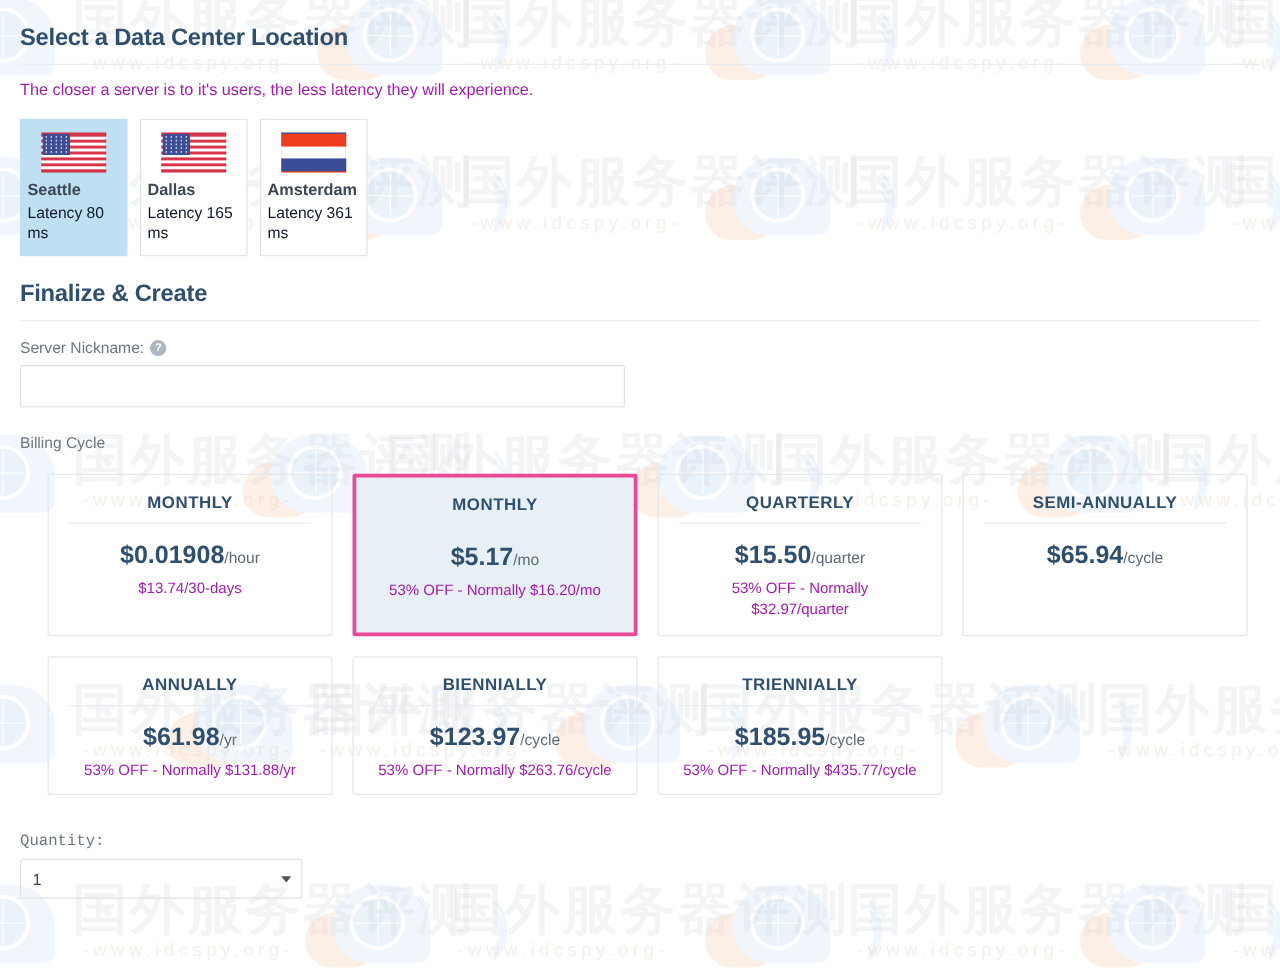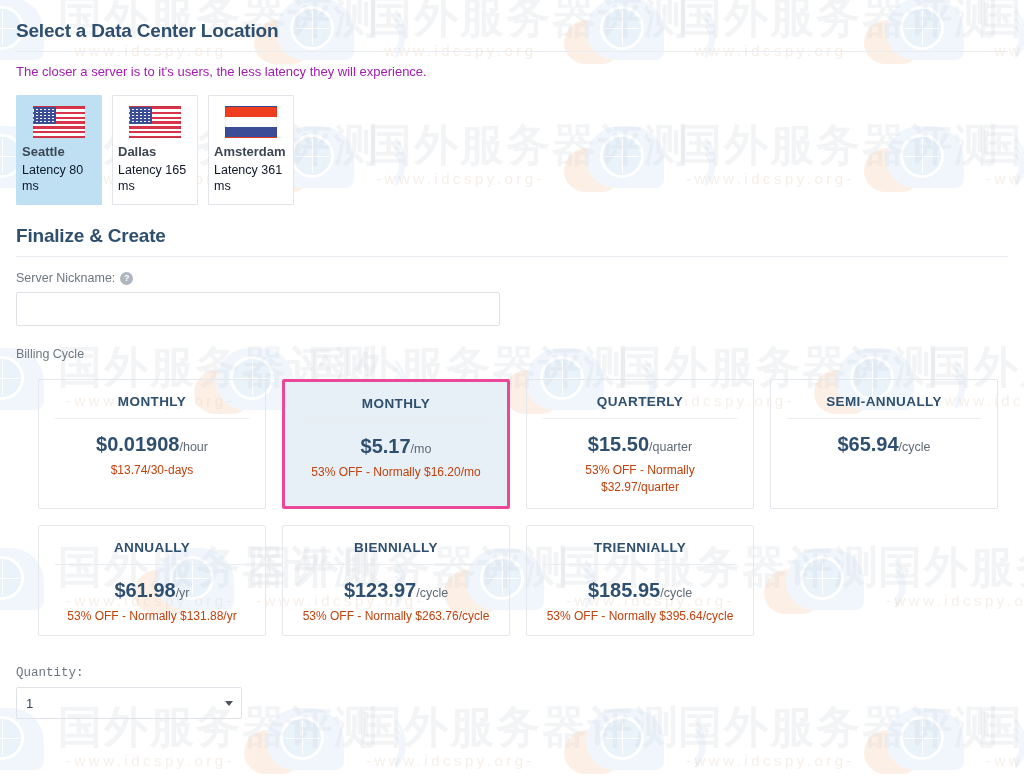--- a/index.html
+++ b/index.html
@@ -287,21 +287,21 @@
     font-size: 20px;
     font-weight: bold;
   }
   .bill-price .unit {
     font-size: 12.5px;
     font-weight: normal;
     color: #5d6b78;
   }
   .bill-note {
     font-size: 12px;
-    color: #c2410c;
+    color: #a21caf;
     margin-top: 7px;
     line-height: 1.45;
     padding: 0 8px;
   }
 
   
   .qty-label {
     font-size: 12.5px;
     color: #6d7782;
     padding: 30px 0 7px 0;
@@ -667,21 +667,21 @@
         <div class="bill-card short">
           <div class="bill-title">BIENNIALLY</div>
           <div class="bill-divider"></div>
           <div class="bill-price"><span class="amount">$123.97</span><span class="unit">/cycle</span></div>
           <div class="bill-note">53% OFF - Normally $263.76/cycle</div>
         </div>
         <div class="bill-card short">
           <div class="bill-title">TRIENNIALLY</div>
           <div class="bill-divider"></div>
           <div class="bill-price"><span class="amount">$185.95</span><span class="unit">/cycle</span></div>
-          <div class="bill-note">53% OFF - Normally $395.64/cycle</div>
+          <div class="bill-note">53% OFF - Normally $435.77/cycle</div>
         </div>
       </div>
 
     <div class="qty-label">Quantity:</div>
     <div class="qty-select-wrap">
       <select class="qty-select" id="qty-select"><option value="1">1</option><option value="2">2</option><option value="3">3</option><option value="4">4</option><option value="5">5</option></select>
       <span class="qty-caret"></span>
     </div>
   </section>
 

